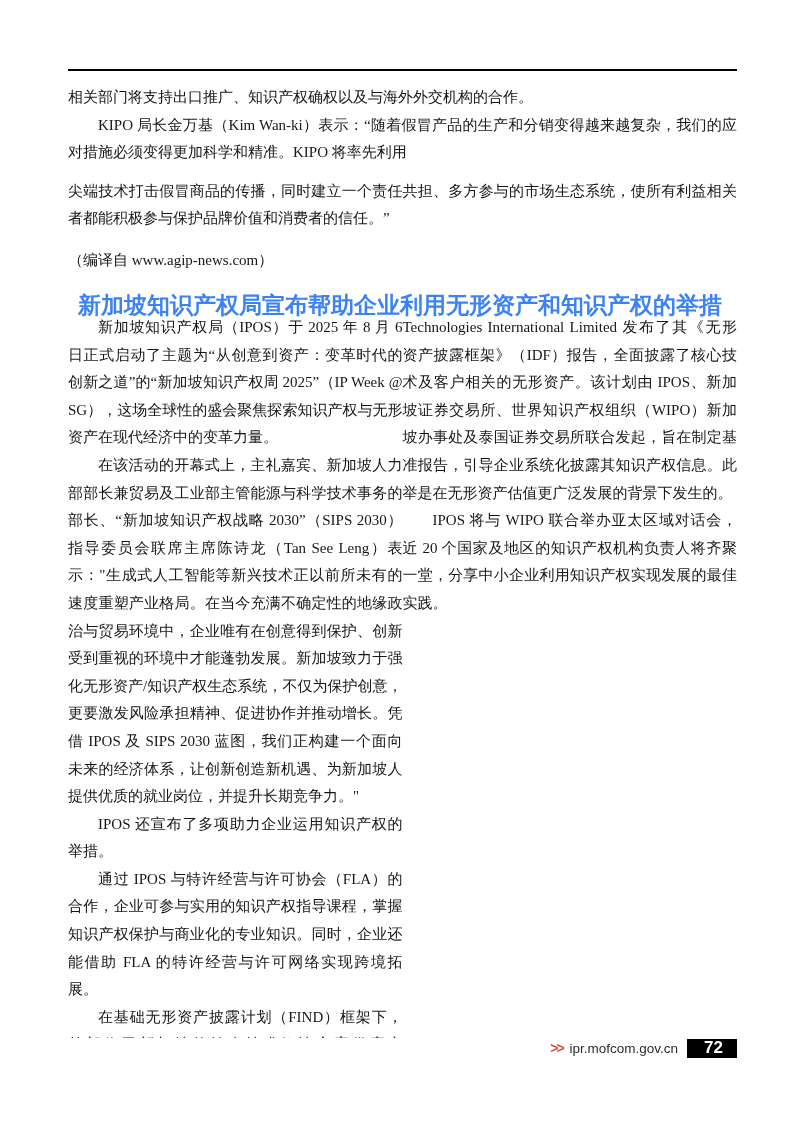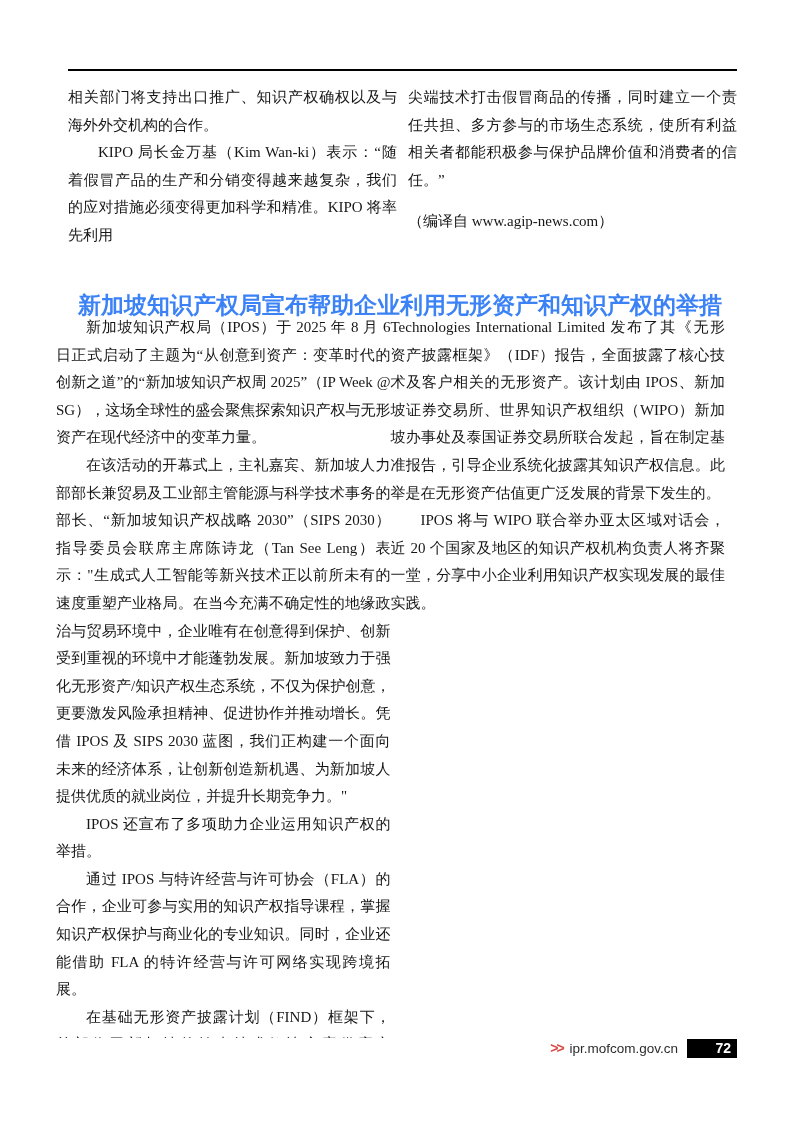--- a/index.html
+++ b/index.html
@@ -21,24 +21,25 @@
     height: 2px;
     background: #000000;
   }
   .top-section {
     position: absolute;
     left: 68px;
     top: 84px;
     width: 669px;
     display: flex;
     gap: 11px;
+    flex-direction: column;
   }
   .article-body {
     position: absolute;
-    left: 56px;
+    left: 68px;
     top: 314px;
     width: 669px;
     height: 724px;
     display: flex;
     overflow: hidden;
   }
   .col { flex: 1; min-width: 0; }
   .col p {
     margin: 0;
     font-size: 15px;
@@ -83,27 +84,27 @@
   }
   .site {
     font-size: 13.5px;
     color: #2b2b2b;
     font-weight: 500;
     margin-right: 9px;
   }
   .page-num {
     color: #ffffff;
     font-weight: 700;
-    font-size: 14px;
+    font-size: 17px;
     width: 50px;
     height: 19px;
     display: flex;
     align-items: center;
     justify-content: flex-end;
-    padding-right: 6px;
+    padding-right: 14px;
     box-sizing: border-box;
   }
 </style>
 </head>
 <body>
 
 <div class="page">
 
   <div class="top-rule"></div>
 

